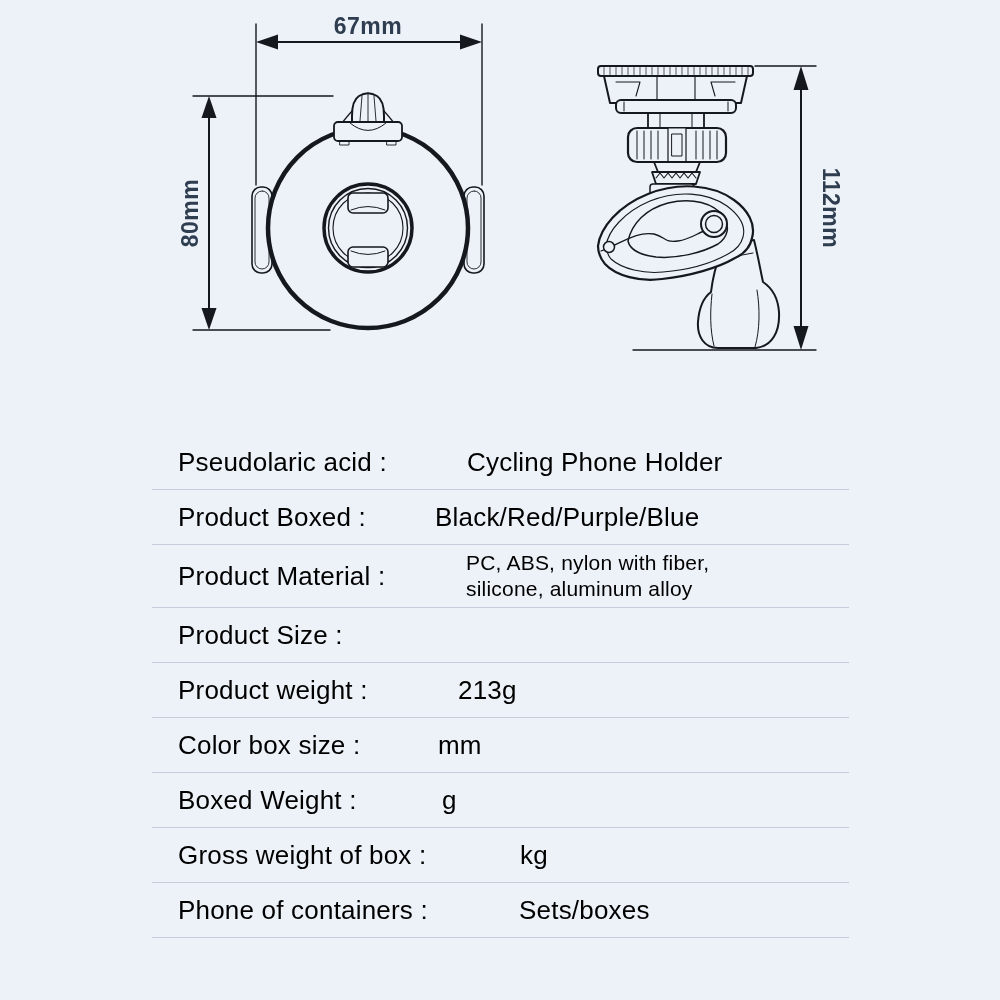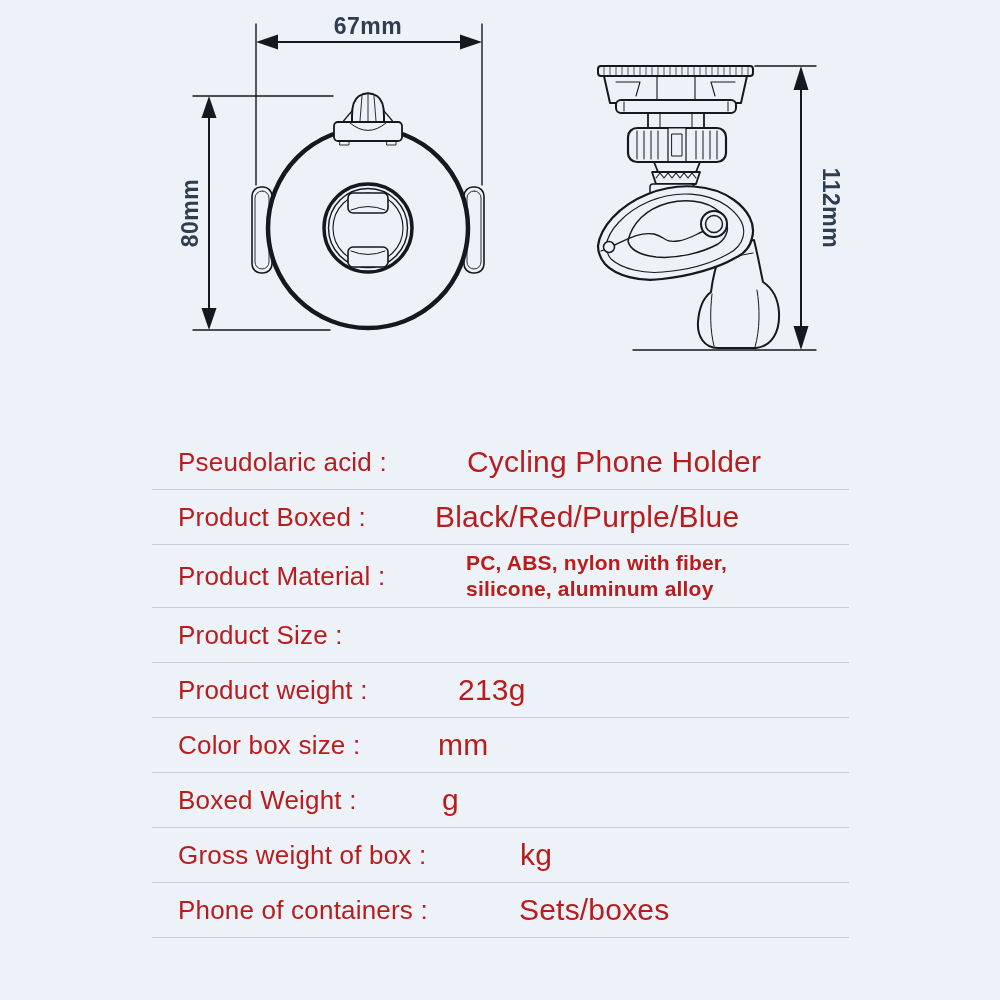--- a/index.html
+++ b/index.html
@@ -1,38 +1,38 @@
 <!DOCTYPE html>
 <html><head>
 <meta charset="utf-8">
 <style>
   html,body{margin:0;padding:0;background:#edf2f8;}
   .screen{
     position:relative;width:1000px;height:1000px;
     background:#edf2f8;overflow:hidden;
     font-family:"Liberation Sans",sans-serif;
-    color:#b91c1c;
+    color:#000000;
   }
   .diagram-svg{position:absolute;left:0;top:0;}
   .dim-label{
     font-family:"Liberation Sans",sans-serif;
     font-size:23px;font-weight:600;fill:#2e3d4f;letter-spacing:.5px;
   }
   .spec-table{position:absolute;left:152px;top:435px;width:697px;}
   .spec-row{position:relative;height:54px;border-bottom:1px solid #c5cdda;}
   .spec-row.tall{height:62px;}
   .spec-label{
     position:absolute;left:26px;top:50%;transform:translateY(-50%);
     font-size:26px;letter-spacing:.2px;white-space:nowrap;
   }
   .spec-value{
     position:absolute;top:50%;transform:translateY(-50%);
-    font-size:30px;letter-spacing:.2px;white-space:nowrap;
-  }
-  .spec-value.small{font-size:21px;line-height:26px;font-weight:bold;}
+    font-size:26px;letter-spacing:.2px;white-space:nowrap;
+  }
+  .spec-value.small{font-size:21px;line-height:26px;}
   .spec-value.small span{display:block;}
 </style>
 </head>
 <body>
 
 <div class="screen">
 
   <svg class="diagram-svg" width="1000" height="432" viewBox="0 0 1000 432" fill="none" stroke-linecap="round" stroke-linejoin="round">
 
     <g stroke="#15181c">

